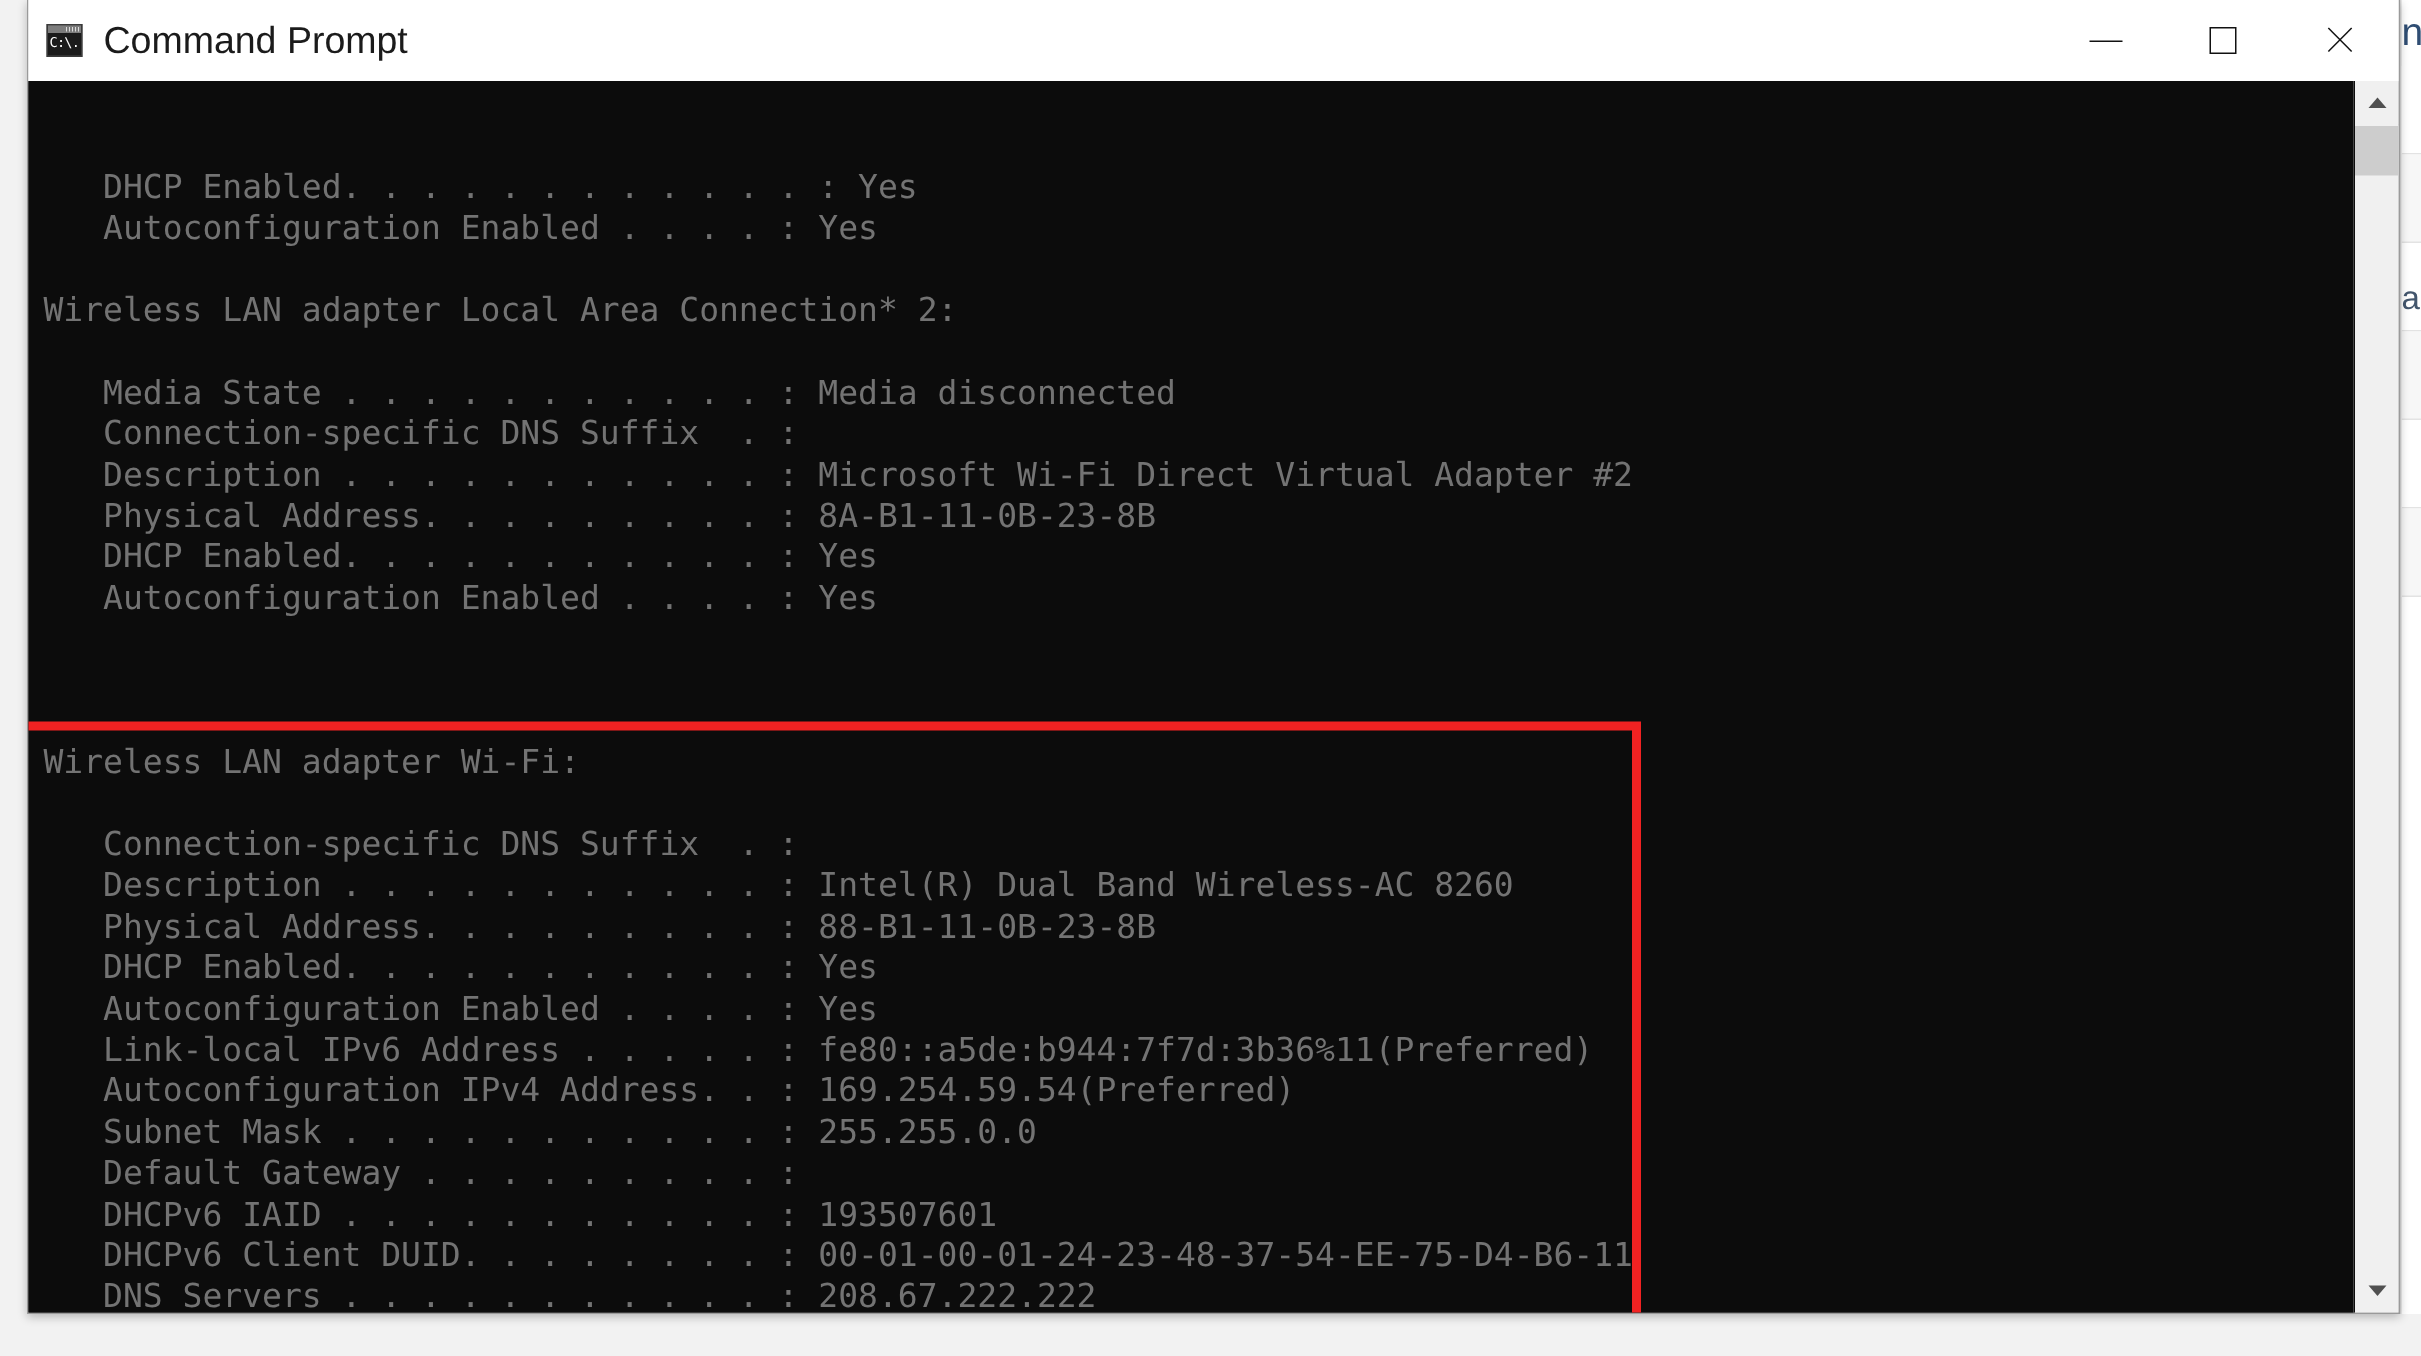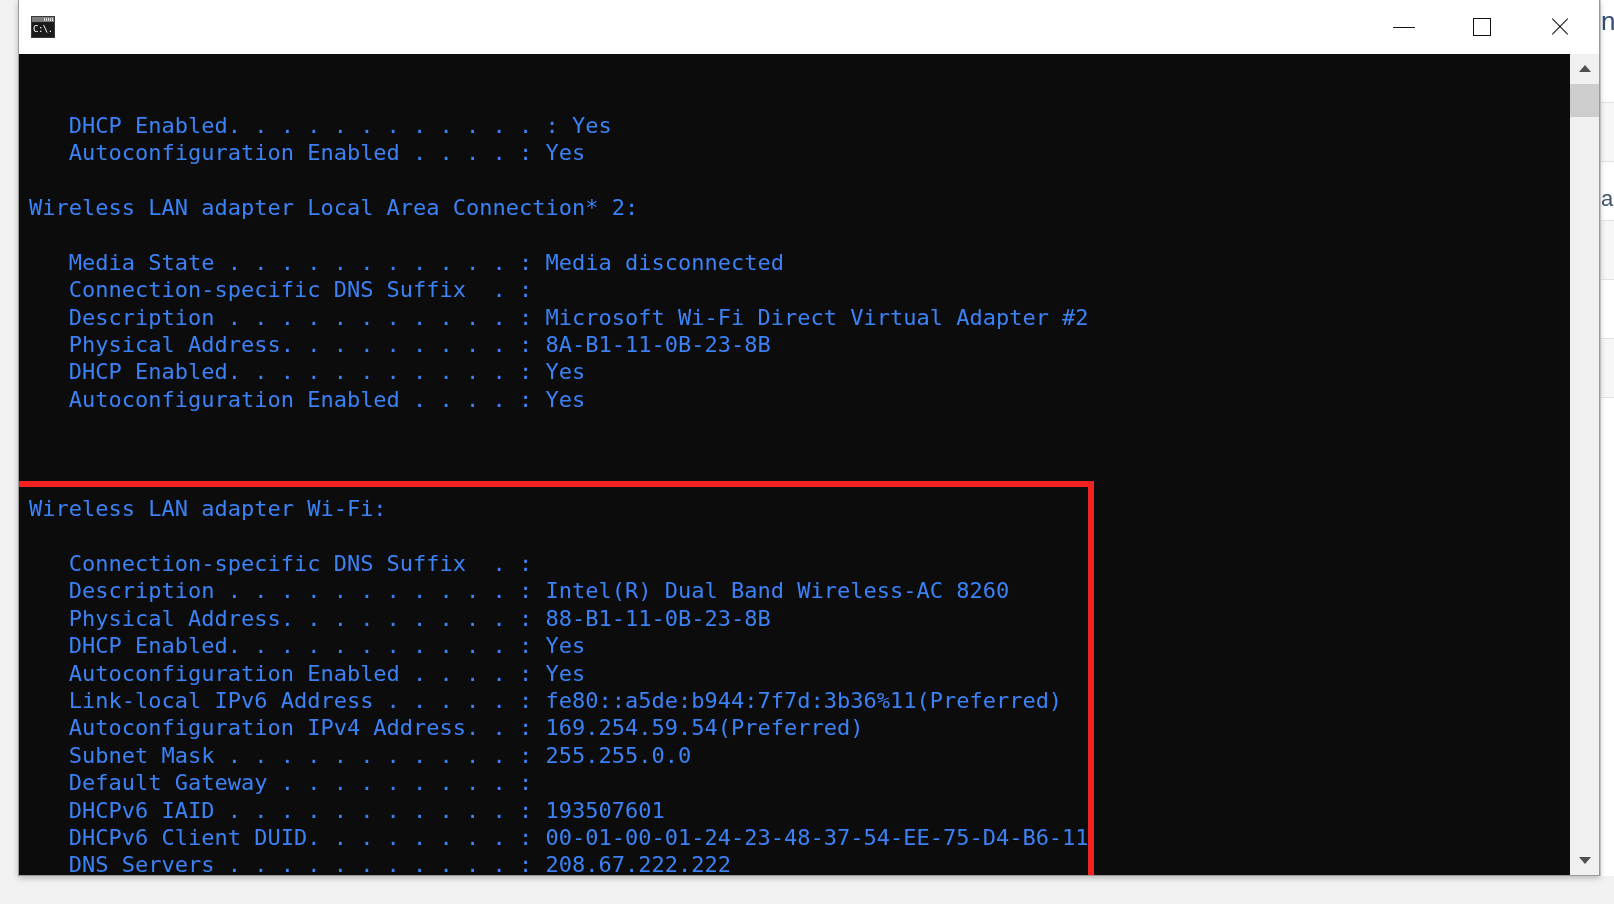--- a/index.html
+++ b/index.html
@@ -186,21 +186,21 @@
     background: #0c0c0c;
   }
   #console {
     position: relative;
     flex: 1 1 auto;
     background: #0c0c0c;
     overflow: hidden;
     font-family: "DejaVu Sans Mono", monospace;
     font-size: 22px;
     line-height: 27.4px;
-    color: #3b82f6;
+    color: #737373;
     padding: 3px 0 0 10px;
     box-sizing: border-box;
     white-space: pre;
     letter-spacing: 0px;
   }
   #console .line { height: 27.4px; }
   #console .line.blank { color: transparent; }
 
   
   #vscroll {
@@ -277,20 +277,21 @@
 
   <div id="cmd-window">
 
     <div id="titlebar">
       <div id="cmd-icon">
         <div class="ico-frame"></div>
         <div class="ico-bar"></div>
         <div class="ico-dots"></div>
         <div class="ico-body">C:\.</div>
       </div>
+      <div id="window-title">Command Prompt</div>
 
       <div class="win-btns">
         <div class="win-btn">
           <span class="glyph-min"></span>
         </div>
         <div class="win-btn">
           <span class="glyph-max"></span>
         </div>
         <div class="win-btn close">
           <span class="glyph-close"></span>

